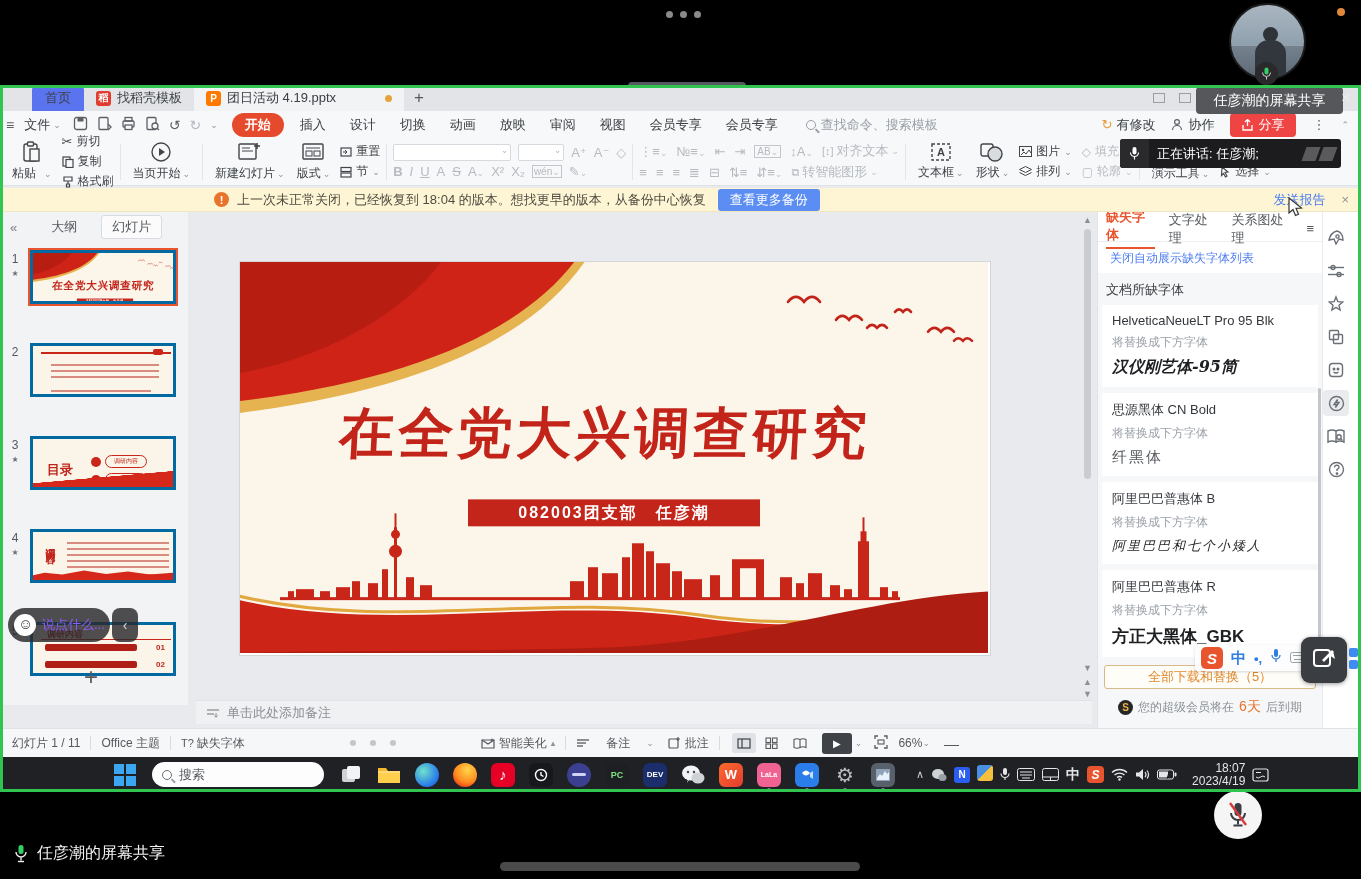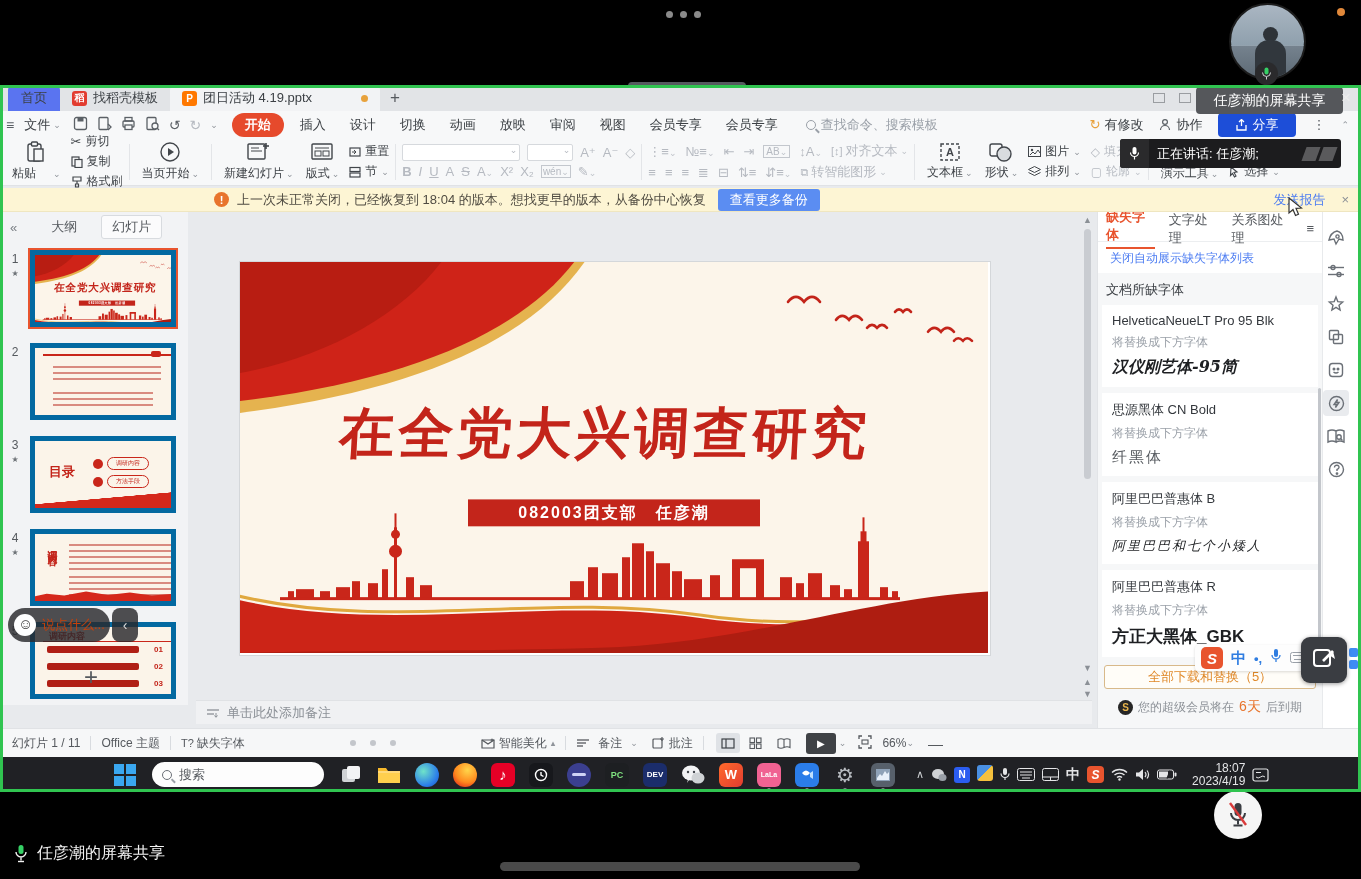--- a/index.html
+++ b/index.html
@@ -21,39 +21,39 @@
   .sigbar span { width:2px; background:#35d065; display:inline-block; }
   .greendot { width:7px; height:7px; border-radius:50%; background:#35d065; }
   .info-cir { width:13px; height:13px; border-radius:50%; border:1px solid #c9cbcd; font-size:9px; color:#c9cbcd; }
 
   
   .share-frame { left:0; top:85px; width:1361px; height:707px; border:3px solid #30c450; pointer-events:none; z-index:60; }
 
   
   .wps { left:0; top:85px; width:1361px; height:672px; background:#e8eaed; }
 
-  .tabbar { position:absolute; left:0; top:0; width:1361px; height:26px; background:#e2e4e7; display:flex; align-items:stretch; }
+  .tabbar { position:absolute; left:0; top:0; width:1361px; height:26px; background:#e2e4e7; display:flex; align-items:stretch;padding-left:24px; }
   .tab-home { margin-left:8px; width:52px; background:#5a74f0; color:#fff; font-size:13px; border-radius:5px 5px 0 0; }
   .tab { display:flex; align-items:center; gap:6px; padding:0 12px; font-size:13px; color:#3c4045; }
   .tab-doc { background:#f2f3f5; border-radius:5px 5px 0 0; width:210px; justify-content:flex-start; }
   .badge-docer { width:15px; height:15px; border-radius:3px; background:#e23c30; color:#fff; font-size:10px; font-weight:bold; }
   .badge-p { width:15px; height:15px; border-radius:3px; background:#ff7800; color:#fff; font-size:10px; font-weight:bold; }
   .dirty-dot { width:7px; height:7px; border-radius:50%; background:#e8a23c; margin-left:auto; }
   .tab-plus { color:#55595e; font-size:17px; padding:0 10px; display:flex; align-items:center; }
   .winctl { width:12px; height:10px; border:1px solid #9a9da1; margin-top:8px; }
 
   .menubar { position:absolute; left:0; top:26px; width:1361px; height:27px; background:#f7f8f9; display:flex; align-items:center; font-size:13px; color:#3c4045; }
   .menu-item { padding:0 12px; }
   .menu-pill { background:#e64a2c; color:#fff; border-radius:12px; padding:3px 13px; font-weight:bold; margin:0 4px; }
   .qat { display:flex; align-items:center; gap:9px; color:#5b6066; margin-left:6px; margin-right:10px; }
   .qat .g { font-size:14px; }
   .searchbox { display:flex; align-items:center; gap:5px; color:#9aa0a8; margin-left:16px; font-size:13px; }
   .mag { width:10px; height:10px; border:1.5px solid #9aa0a8; border-radius:50%; position:relative; }
   .mag:after { content:""; position:absolute; left:8px; top:9px; width:5px; height:1.5px; background:#9aa0a8; transform:rotate(45deg); }
-  .share-btn { background:#1d4ed8; color:#fff; border-radius:4px; padding:3px 18px; display:flex; gap:5px; align-items:center; }
+  .share-btn { background:#ef4444; color:#fff; border-radius:4px; padding:3px 12px; display:flex; gap:5px; align-items:center; }
 
   .ribbon { position:absolute; left:0; top:53px; width:1361px; height:48px; background:#f7f8f9; border-bottom:1px solid #e0e2e5; display:flex; align-items:center; color:#3f4348; }
   .rgroup { display:flex; align-items:center; height:44px; padding:0 6px; }
   .rsep { width:1px; height:36px; background:#e3e5e8; }
   .rbig { display:flex; flex-direction:column; align-items:center; justify-content:center; gap:2px; font-size:12px; padding:0 6px; height:44px; }
   .rminicol { display:flex; flex-direction:column; justify-content:center; gap:3px; font-size:12px; }
   .rmini { display:flex; align-items:center; gap:4px; }
   .gray { color:#b6bac1; }
   .combo { border:1px solid #d6d9dd; background:#fff; height:17px; border-radius:2px; position:relative; }
   .combo:after { content:"⌄"; position:absolute; right:2px; top:0px; font-size:9px; color:#b6bac1; }
@@ -72,21 +72,21 @@
 
   
   .sidebar { position:absolute; left:0; top:127px; width:188px; height:493px; background:#f2f3f5; }
   .side-tabs { display:flex; align-items:center; height:30px; font-size:13px; color:#55595e; }
   .collapse { padding:0 8px 0 10px; color:#7a7f85; font-size:13px; letter-spacing:-2px; }
   .side-tab { padding:2px 10px; margin-left:18px; }
   .side-tab.active { background:#fbfbfc; border:1px solid #d8dbdf; border-radius:3px; margin-left:14px; }
   .thumb-row { position:absolute; left:0; width:188px; display:flex; }
   .tnum { width:30px; text-align:center; font-size:12px; color:#55595e; padding-top:2px; }
   .tstar { display:block; font-size:8px; color:#6d7277; margin-top:3px; }
-  .thumb { width:146px; height:77px; background:#fbf4e9; border:5px solid #0369a1; position:relative; overflow:hidden; }
+  .thumb { width:146px; height:54px; background:#fbf4e9; border:3px solid #0369a1; position:relative; overflow:hidden; }
   .thumb.sel { outline:2px solid #e8542e; }
   .redline { background:#c9261a; }
   .minitext { color:#c3241a; }
   .bars { background:repeating-linear-gradient(180deg,#d98b80 0 2px,transparent 2px 6px); }
 
   .chatbox { position:absolute; left:8px; top:523px; width:102px; height:34px; background:rgba(40,40,44,.82); border-radius:17px; display:flex; align-items:center; z-index:8; }
   .chat-emoji { width:22px; height:22px; border-radius:50%; background:#fff; margin:0 6px; position:relative; }
   .chat-emoji:before { content:"☺"; position:absolute; left:4px; top:1px; font-size:15px; color:#3a3a3a; }
   .chat-arrow { position:absolute; left:112px; top:523px; width:26px; height:34px; background:rgba(40,40,44,.82); border-radius:8px; color:#ddd; font-size:14px; z-index:8; }
   .add-slide { position:absolute; left:84px; top:578px; font-size:24px; color:#55595e; z-index:3; }
@@ -302,21 +302,21 @@
     </div>
 
     <div class="ribbon">
       <div class="rgroup">
         <div class="rbig">
           <svg width="20" height="22" viewBox="0 0 20 22">
               <rect x="2" y="3" width="13" height="17" rx="2" fill="none" stroke="#42464b" stroke-width="1.4"></rect>
               <rect x="5.5" y="1" width="6" height="4" rx="1" fill="#f7f8f9" stroke="#42464b" stroke-width="1.4"></rect>
               <rect x="8" y="8" width="9" height="12" fill="#f7f8f9" stroke="#42464b" stroke-width="1.4"></rect>
             </svg>
-          <span style="display:flex;align-items:center;gap:17px;">
+          <span style="display:flex;align-items:center;gap:8px;">
               <span>粘贴</span>
               <span class="caret">⌄</span>
             </span>
         </div>
         <div class="rminicol" style="margin-left:4px;">
           <span class="rmini">
               <span style="font-size:13px;color:#42464b;">✂</span>
               <span>剪切</span>
             </span>
           <span class="rmini">
@@ -610,21 +610,21 @@
           <div style="position:absolute;left:12px;top:36px;width:92px;height:7px;background:#b01f15;border-radius:2px;"></div>
           <div class="minitext" style="position:absolute;right:8px;top:35px;font-size:8px;font-weight:bold;">02</div>
           <div style="position:absolute;left:12px;top:53px;width:92px;height:7px;background:#b01f15;border-radius:2px;"></div>
           <div class="minitext" style="position:absolute;right:8px;top:52px;font-size:8px;font-weight:bold;">03</div>
         </div>
       </div>
     </div>
 
     <div class="chatbox">
       <span class="chat-emoji"></span>
-      <span style="color:#c2410c;font-size:13px;">说点什么...</span>
+      <span style="color:#8b5cf6;font-size:13px;">说点什么...</span>
     </div>
     <div class="chat-arrow i">‹</div>
     <div class="add-slide">+</div>
 
     <div class="canvas-shadow">
       <svg width="748" height="391" viewBox="0 0 748 392" preserveAspectRatio="none">
         <defs>
           <g id="slide-art">
             <rect x="0" y="0" width="748" height="392" fill="#fcf5ea"></rect>
 
@@ -845,21 +845,21 @@
       <span style="display:flex;gap:4px;align-items:center;margin-left:85px;">
         <svg width="14" height="12" viewBox="0 0 14 12">
             <path d="M1 3 h12 v8 h-12 z" fill="none" stroke="#55595e" stroke-width="1.2"></path>
             <path d="M1 3 l6 4 6 -4" fill="none" stroke="#55595e" stroke-width="1.2"></path>
             <path d="M11 1 l.6 1.4 1.4 .6 -1.4 .6 -.6 1.4 -.6 -1.4 -1.4 -.6 1.4 -.6 z" fill="#55595e"></path>
           </svg>
         <span>智能美化</span>
           <span class="caret">▴</span>
       </span>
       <span class="sb-sep"></span>
-      <span style="display:flex;gap:8px;align-items:center;">
+      <span style="display:flex;gap:16px;align-items:center;">
         <svg width="14" height="10" viewBox="0 0 14 10">
             <line x1="1" y1="2" x2="13" y2="2" stroke="#55595e" stroke-width="1.3"></line>
             <line x1="1" y1="5" x2="10" y2="5" stroke="#55595e" stroke-width="1.3"></line>
             <line x1="1" y1="8" x2="7" y2="8" stroke="#55595e" stroke-width="1.3"></line>
           </svg>
         <span>备注</span>
           <span class="caret">⌄</span>
       </span>
       <span style="display:flex;gap:4px;align-items:center;margin-left:14px;">
         <svg width="13" height="12" viewBox="0 0 13 12">

